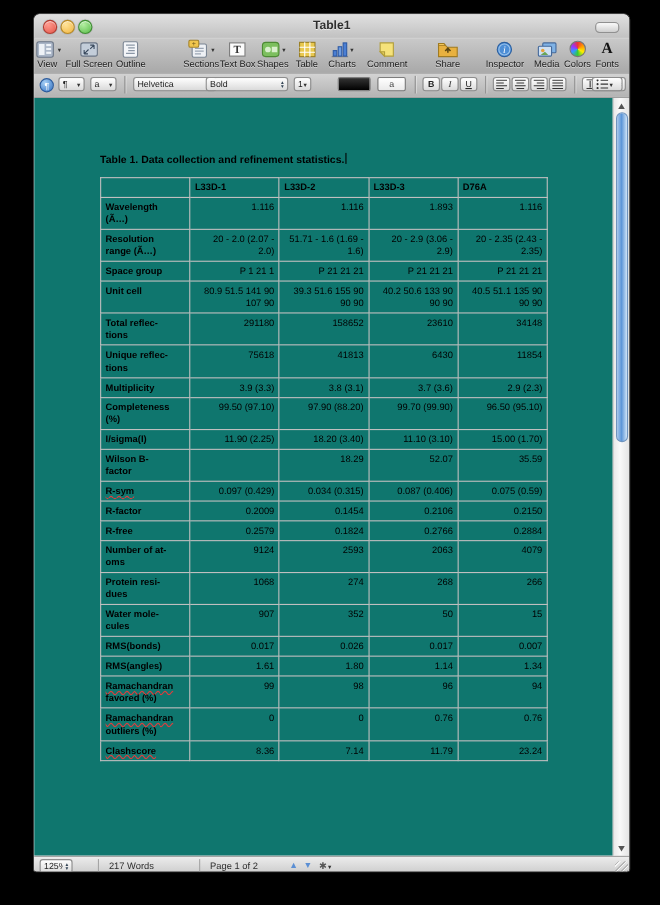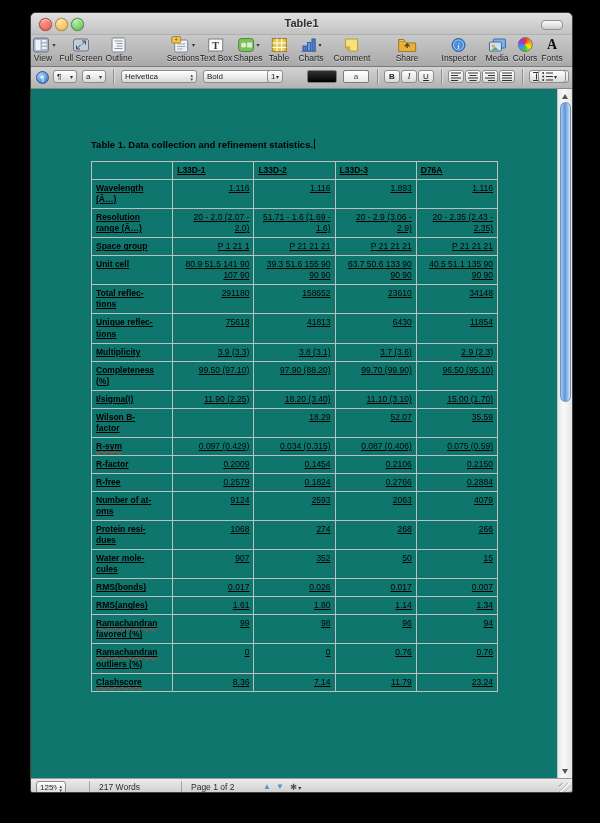--- a/index.html
+++ b/index.html
@@ -44,21 +44,21 @@
            text-align:center;line-height:13px;border:1px solid #2a5a9c;box-sizing:border-box;}
   .well{position:absolute;top:3px;height:13px;border:1px solid #7d7d7d;border-radius:2px;box-sizing:border-box;}
   .biu{justify-content:center;width:16px;padding:0;}
   .alignsvg{display:block;}
   
   .docarea{position:relative;height:689px;background:#fff;overflow:hidden;}
   .page{position:absolute;left:0;top:0;right:15px;bottom:0;background:#0f766e;}
   .doc-title{position:absolute;left:60px;top:50px;font-size:9.5px;font-weight:bold;color:#000;}
   .caret{display:inline-block;width:1px;height:10px;background:#000;vertical-align:-1px;margin-left:1px;}
   table.stats{position:absolute;left:60px;top:72px;width:407px;border-collapse:collapse;
-              table-layout:fixed;font-size:8.5px;line-height:1.3;text-decoration:underline;}
+              table-layout:fixed;font-size:8.5px;line-height:1.3;}
   table.stats td,table.stats th{border:1px solid #bfbfbf;padding:3px 4px;vertical-align:top;
               overflow:hidden;}
   table.stats th{text-align:left;font-weight:bold;height:10px;}
   td.lbl{font-weight:bold;white-space:pre-line;text-align:left;}
   td.val{text-align:right;}
   .squiggle{text-decoration:underline;text-decoration-style:wavy;text-decoration-color:#e03c3c;
             text-decoration-thickness:1px;text-decoration-skip-ink:none;}
   
   .vscroll{position:absolute;right:0;top:0;width:15px;bottom:0;
            background:linear-gradient(to right,#e9e9e9,#f9f9f9 40%,#e4e4e4);border-left:1px solid #c4c4c4;box-sizing:border-box;}
@@ -251,21 +251,21 @@
       <span class="dd">▾</span>
       </span>
     <span class="fsep" style="left:82px"></span>
     <span class="fctl" style="left:90px;width:76px">
       <span class="grow">Helvetica</span>
       <span class="updn">
           <span>▴</span>
           <span>▾</span>
         </span>
       </span>
-    <span class="fctl" style="left:172px;width:75px">
+    <span class="fctl" style="left:156px;width:75px">
       <span class="grow">Bold</span>
       <span class="updn">
           <span>▴</span>
           <span>▾</span>
         </span>
       </span>
     <span class="fctl" style="left:236px;width:16px">
       <span class="grow">12</span>
       <span class="dd">▾</span>
       </span>
@@ -383,21 +383,21 @@
               <td class="lbl"><span>Space group</span></td>
               <td class="val">P 1 21 1</td>
               <td class="val">P 21 21 21</td>
               <td class="val">P 21 21 21</td>
               <td class="val">P 21 21 21</td>
             </tr>
             <tr>
               <td class="lbl"><span>Unit cell</span></td>
               <td class="val">80.9 51.5 141 90 107 90</td>
               <td class="val">39.3 51.6 155 90 90 90</td>
-              <td class="val">63.7 50.6 133 90 90 90</td>
+              <td class="val">40.2 50.6 133 90 90 90</td>
               <td class="val">40.5 51.1 135 90 90 90</td>
             </tr>
             <tr>
               <td class="lbl"><span>Total reflec-</span>
 <span>tions</span></td>
               <td class="val">291180</td>
               <td class="val">158652</td>
               <td class="val">23610</td>
               <td class="val">34148</td>
             </tr>

